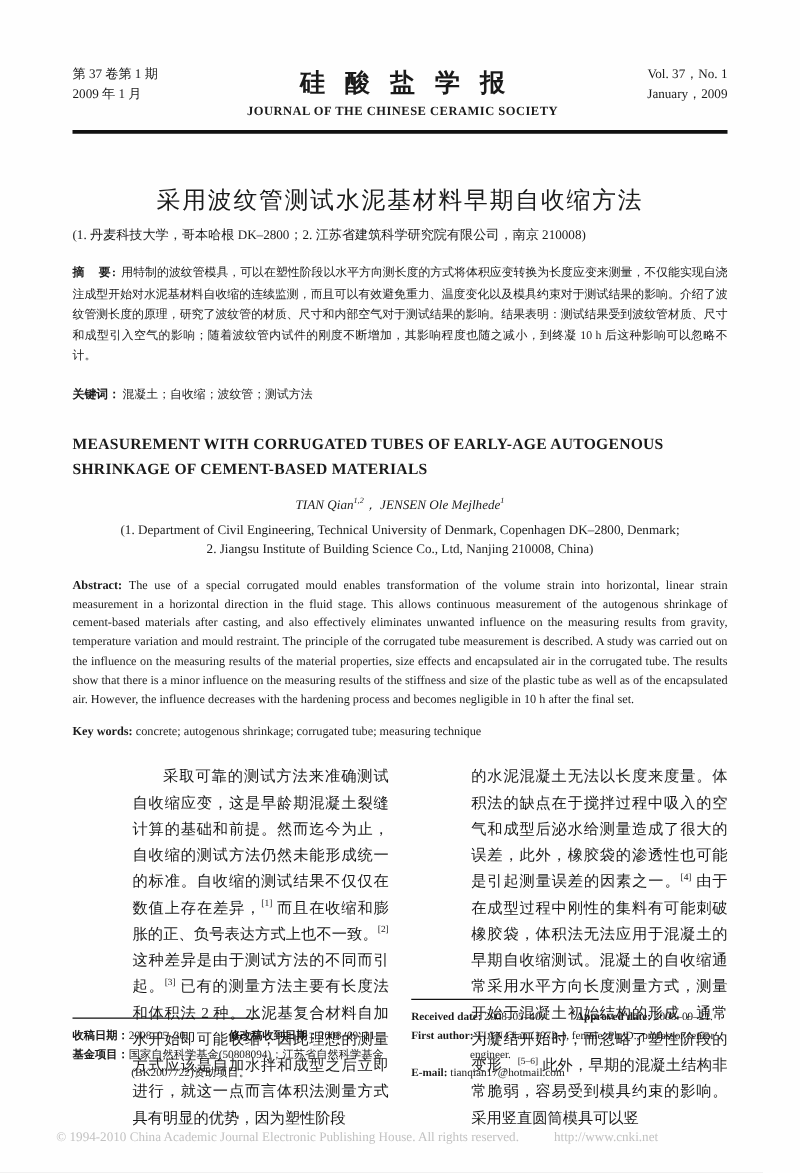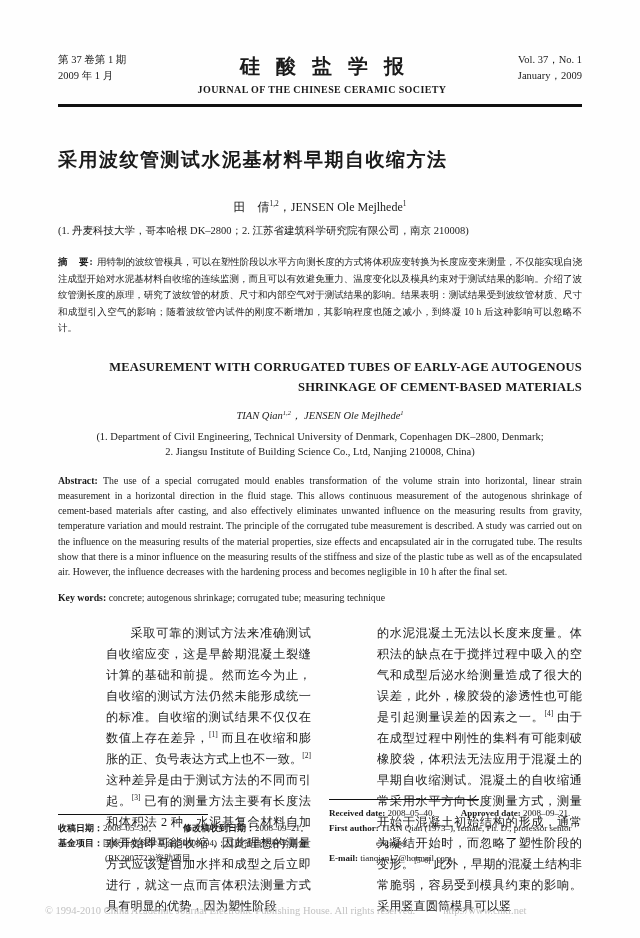--- a/index.html
+++ b/index.html
@@ -16,33 +16,33 @@
   }
   
   .jheader{display:flex;justify-content:space-between;align-items:flex-start;}
   .jheader .left, .jheader .right{font-size:10.5px;line-height:16px;white-space:nowrap;}
   .jheader .right{text-align:right;}
   .jheader .center{text-align:center;flex:1;padding-top:1px;}
   .journal-cn{font-size:20px;font-weight:bold;letter-spacing:16px;margin-left:16px;white-space:nowrap;}
   .journal-en{font-size:10px;font-weight:bold;letter-spacing:.4px;margin-top:4px;white-space:nowrap;}
   .head-rule{border:0;border-top:3px solid #111;margin:9px 0 0 0;}
   
-  .title-cn{margin-top:40px;text-align:left;font-size:19px;font-weight:bold;letter-spacing:1.5px;}
+  .title-cn{margin-top:40px;text-align:center;font-size:19px;font-weight:normal;letter-spacing:1.5px;}
   .authors-cn{margin-top:26px;text-align:center;font-size:12px;}
   .affil-cn{margin-top:8px;text-align:left;font-size:10.5px;}
   sup{font-size:.62em;vertical-align:super;line-height:0;}
   
   .abs-cn{margin-top:16px;font-size:9.5px;line-height:16.5px;text-align:justify;}
   .abs-cn b{letter-spacing:1px;}
   .kw-cn{margin-top:14px;font-size:9.5px;line-height:17px;}
   .kw-cn b{margin-right:2px;}
   .clc{margin-top:2px;font-size:9.5px;line-height:17px;}
   .clc .pair{margin-right:22px;}
   
-  .title-en{margin-top:20px;text-align:right;font-size:12.5px;font-weight:bold;line-height:20px;letter-spacing:.2px;}
+  .title-en{margin-top:20px;text-align:left;font-size:12.5px;font-weight:bold;line-height:20px;letter-spacing:.2px;}
   .authors-en{margin-top:12px;text-align:center;font-size:10.5px;font-style:italic;}
   .affil-en{margin-top:6px;text-align:center;font-size:10.5px;line-height:15px;}
   .abs-en{margin-top:14px;font-size:9.8px;line-height:15.3px;text-align:justify;}
   .kw-en{margin-top:12px;font-size:9.8px;}
   
   .columns{display:flex;gap:18px;margin-top:20px;}
   .col{width:253px;font-size:12.2px;line-height:21px;text-align:justify;margin-left:48px;}
   .col.first p{text-indent:2em;}
   .col p{margin:0;}
   
@@ -72,25 +72,25 @@
       <div class="journal-en">JOURNAL OF THE CHINESE CERAMIC SOCIETY</div>
     </div>
     <div class="right">
       <div>Vol. 37，No. 1</div>
       <div>January，2009</div>
     </div>
   </div>
   <hr class="head-rule">
 
   <div class="title-cn">采用波纹管测试水泥基材料早期自收缩方法</div>
-  <div class="authors-cn"><span>田　倩</span><sup>1,2</sup><span>，JENSEN Ole Mejlhede</span><sup>1</sup></div>
   <div class="affil-cn">(1. 丹麦科技大学，哥本哈根 DK–2800；2. 江苏省建筑科学研究院有限公司，南京 210008)</div>
 
   <div class="abs-cn"><b>摘　要: </b><span>用特制的波纹管模具，可以在塑性阶段以水平方向测长度的方式将体积应变转换为长度应变来测量，不仅能实现自浇注成型开始对水泥基材料自收缩的连续监测，而且可以有效避免重力、温度变化以及模具约束对于测试结果的影响。介绍了波纹管测长度的原理，研究了波纹管的材质、尺寸和内部空气对于测试结果的影响。结果表明：测试结果受到波纹管材质、尺寸和成型引入空气的影响；随着波纹管内试件的刚度不断增加，其影响程度也随之减小，到终凝 10 h 后这种影响可以忽略不计。</span></div>
 
+  <div class="kw-cn"><b>关键词：</b><span>混凝土；自收缩；波纹管；测试方法</span></div>
 
 
   <div class="title-en">
     <div>MEASUREMENT WITH CORRUGATED TUBES OF EARLY-AGE AUTOGENOUS</div>
     <div>SHRINKAGE OF CEMENT-BASED MATERIALS</div>
   </div>
   <div class="authors-en"><span>TIAN Qian</span><sup>1,2</sup><span>，  JENSEN Ole Mejlhede</span><sup>1</sup></div>
   <div class="affil-en">
     <div>(1. Department of Civil Engineering, Technical University of Denmark, Copenhagen DK–2800, Denmark;</div>
     <div>2. Jiangsu Institute of Building Science Co., Ltd, Nanjing 210008, China)</div>

